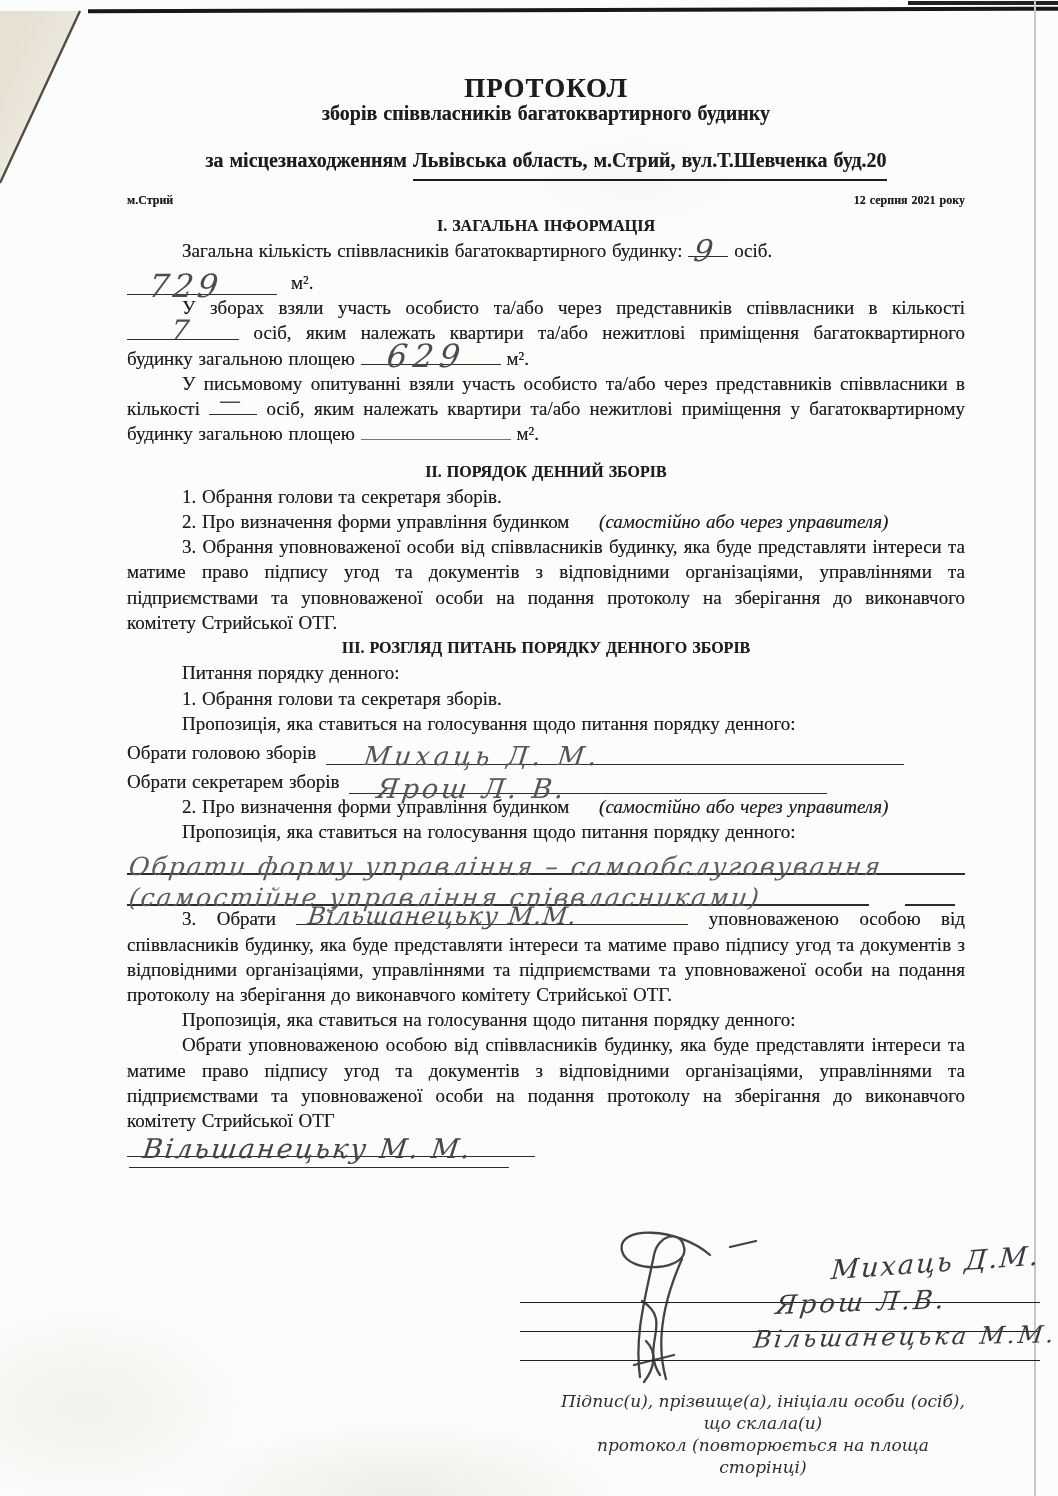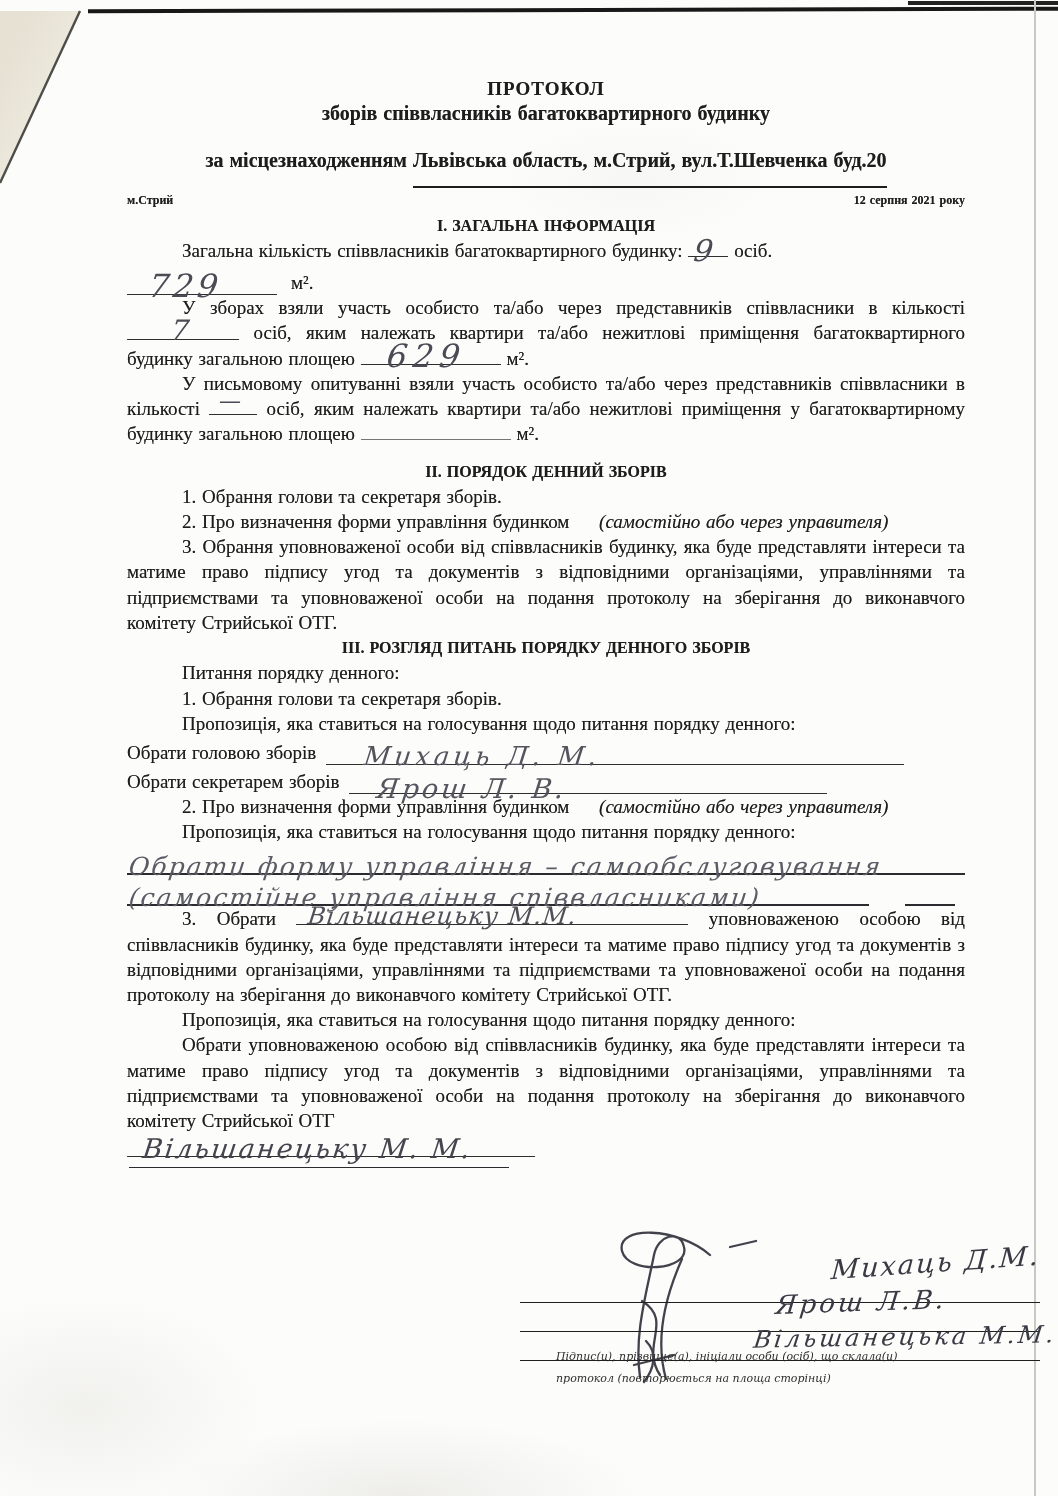--- a/index.html
+++ b/index.html
@@ -17,24 +17,24 @@
     background:linear-gradient(115deg,#e6e1d3 20%,#f1ede3 75%);
     -webkit-clip-path:polygon(0 0,100% 0,0 100%);clip-path:polygon(0 0,100% 0,0 100%);}
   .fold-line{position:absolute;left:0;top:9px;}
   .paper-edge{position:absolute;left:1034px;top:0;width:2px;height:100%;background:#c8c8c4;}
 
   .content{position:absolute;left:127px;top:76px;width:838px;color:#1d1d1d;
     font-size:19px;line-height:25.2px;text-align:justify;word-spacing:1px;
     text-shadow:0 0 .4px rgba(20,20,20,.55);}
   .content p{margin:0;text-indent:55px;}
   .hc{text-align:center;text-indent:0 !important;font-weight:bold;}
-  .title{font-size:19px;letter-spacing:1px;}
+  .title{font-size:27px;letter-spacing:1px;}
   .subtitle{font-size:20px;}
   .loc{margin-top:22px;font-weight:bold;font-size:20px;text-align:center;text-indent:0;}
-  .loc .uv{border-bottom:2px solid #1d1d1d;padding-bottom:15px;}
+  .loc .uv{border-bottom:2px solid #1d1d1d;padding-bottom:8px;}
   .meta{margin-top:14px;display:flex;justify-content:space-between;font-weight:bold;font-size:12px;text-align:left;}
   .sh{font-size:16px;}
   .sh2{margin-top:12px;}
   .sh3{}
   .it{font-style:italic;margin-left:24px;}
 
   .blank{display:inline-block;border-bottom:1.6px solid #2e2e2e;position:relative;
     height:.95em;vertical-align:baseline;text-indent:0;}
   .hw{font-family:"DejaVu Serif","Liberation Serif",serif;font-style:italic;color:#4b4b56;
     white-space:nowrap;display:inline-block;transform:skewX(-7deg);line-height:1;
@@ -65,22 +65,22 @@
   .sig-block{position:absolute;left:520px;top:1225px;width:522px;height:170px;}
   .sig-line{position:absolute;left:0;width:520px;border-top:1.7px solid #1f1f1f;}
   .sl1{top:77px;} .sl2{top:106px;} .sl3{top:135px;}
   .sig-name{position:absolute;font-family:"DejaVu Serif",serif;font-style:italic;
     color:#3a3a45;white-space:nowrap;transform:skewX(-8deg) rotate(-4deg);}
   .sn1{left:312px;top:22px;font-size:27px;letter-spacing:2px;}
   .sn2{left:256px;top:62px;font-size:26px;letter-spacing:3px;transform:skewX(-8deg) rotate(-2deg);}
   .sn3{left:234px;top:98px;font-size:24px;letter-spacing:3px;transform:skewX(-8deg) rotate(-1deg);}
   .scrawl{position:absolute;left:62px;top:0;}
 
-  .note{position:absolute;left:556px;top:1346px;width:414px;
-    font-family:"DejaVu Serif",serif;font-style:italic;font-size:11px;line-height:22px;
+  .note{position:absolute;left:556px;top:1390px;width:414px;text-align:center;
+    font-family:"DejaVu Serif",serif;font-style:italic;font-size:17px;line-height:22px;
     color:#2e2e2e;}
 </style>
 </head>
 <body>
 
 <div class="page">
 
   <div class="top-edge"></div>
   <div class="top-edge-right"></div>
   <div class="fold"></div>

